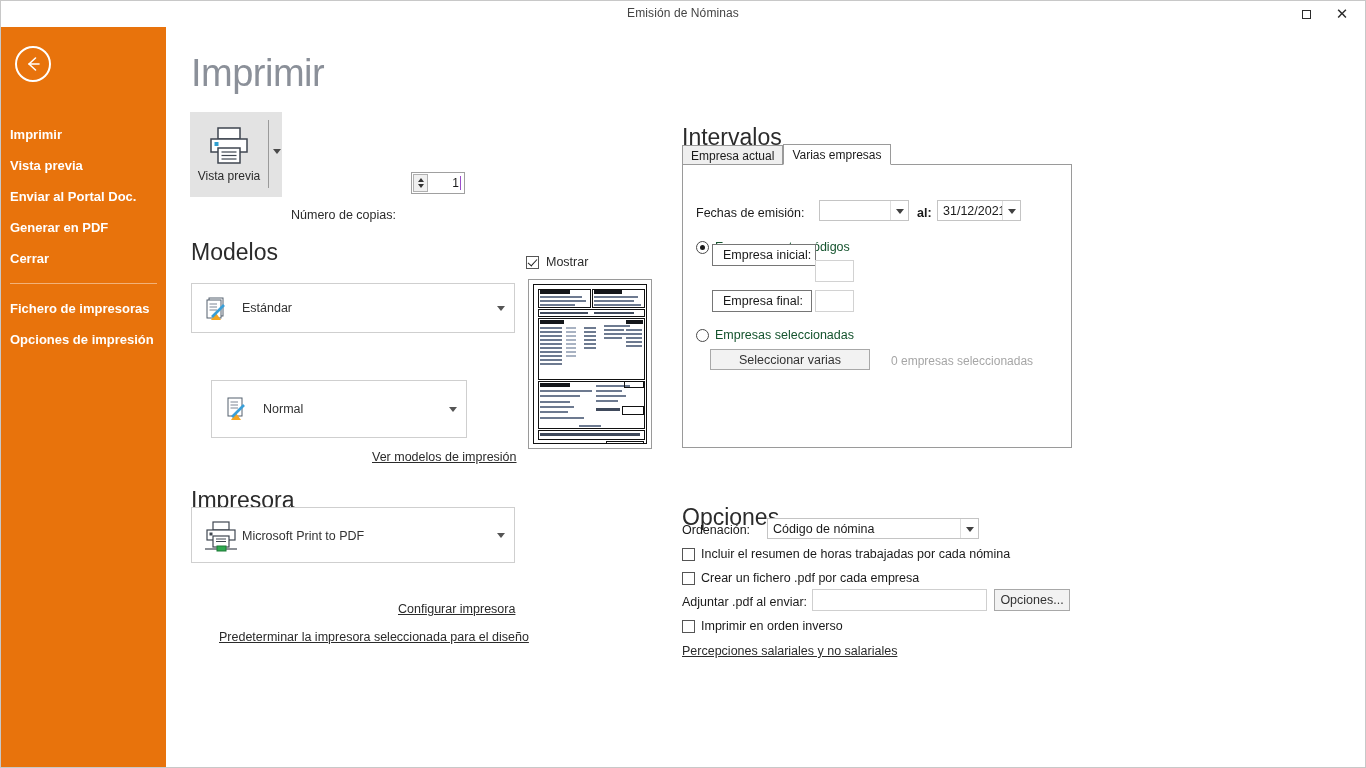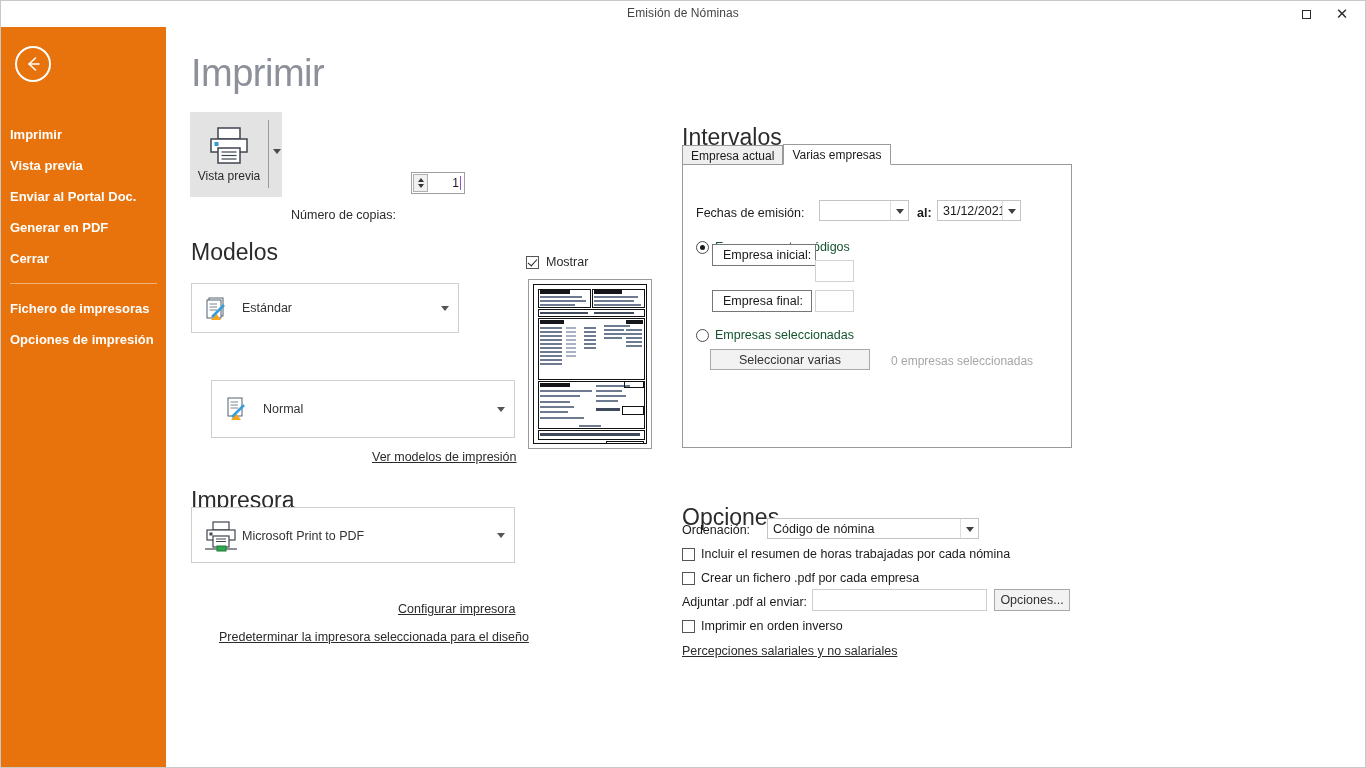--- a/index.html
+++ b/index.html
@@ -512,37 +512,37 @@
       <div class="btns">
         <span class="up"></span>
         <span class="dn"></span>
       </div>
       <span class="caret"></span>
       <span class="val">1</span>
     </div>
 
     <div class="section-title" style="left:25px; top:212px;">Modelos</div>
 
-    <div class="combo" style="left:25px; top:256px; width:268px; height:50px;">
+    <div class="combo" style="left:25px; top:256px; width:324px; height:50px;">
       <span style="position:absolute;left:13px;top:12px;">
         <svg width="28" height="28" viewBox="0 0 28 28">
           <rect x="4" y="2" width="14" height="18" fill="#ffffff" stroke="#55606e" stroke-width="1"></rect>
           <rect x="2" y="4" width="14" height="18" fill="#ffffff" stroke="#55606e" stroke-width="1"></rect>
           <line x1="4.5" y1="8" x2="12" y2="8" stroke="#7c8594" stroke-width="1"></line>
           <line x1="4.5" y1="11" x2="12" y2="11" stroke="#7c8594" stroke-width="1"></line>
           <line x1="4.5" y1="14" x2="12" y2="14" stroke="#7c8594" stroke-width="1"></line>
           <polygon points="6,24 16,24 11,17" fill="#f4a623"></polygon>
           <line x1="7" y1="21" x2="19" y2="9" stroke="#3a9fd8" stroke-width="2.6"></line>
         </svg>
       </span>
       <span class="c-text" style="left:50px; top:17px;">Estándar</span>
       <span class="c-arrow"></span>
     </div>
 
-    <div class="combo" style="left:45px; top:353px; width:304px; height:58px;">
+    <div class="combo" style="left:45px; top:353px; width:256px; height:58px;">
       <span style="position:absolute;left:13px;top:15px;">
         <svg width="28" height="28" viewBox="0 0 28 28">
           <rect x="3" y="2" width="14" height="18" fill="#ffffff" stroke="#55606e" stroke-width="1"></rect>
           <line x1="5.5" y1="6" x2="13" y2="6" stroke="#7c8594" stroke-width="1"></line>
           <line x1="5.5" y1="9" x2="13" y2="9" stroke="#7c8594" stroke-width="1"></line>
           <line x1="5.5" y1="12" x2="13" y2="12" stroke="#7c8594" stroke-width="1"></line>
           <polygon points="6,24 16,24 11,17" fill="#f4a623"></polygon>
           <line x1="7" y1="21" x2="19" y2="9" stroke="#3a9fd8" stroke-width="2.6"></line>
         </svg>
       </span>

